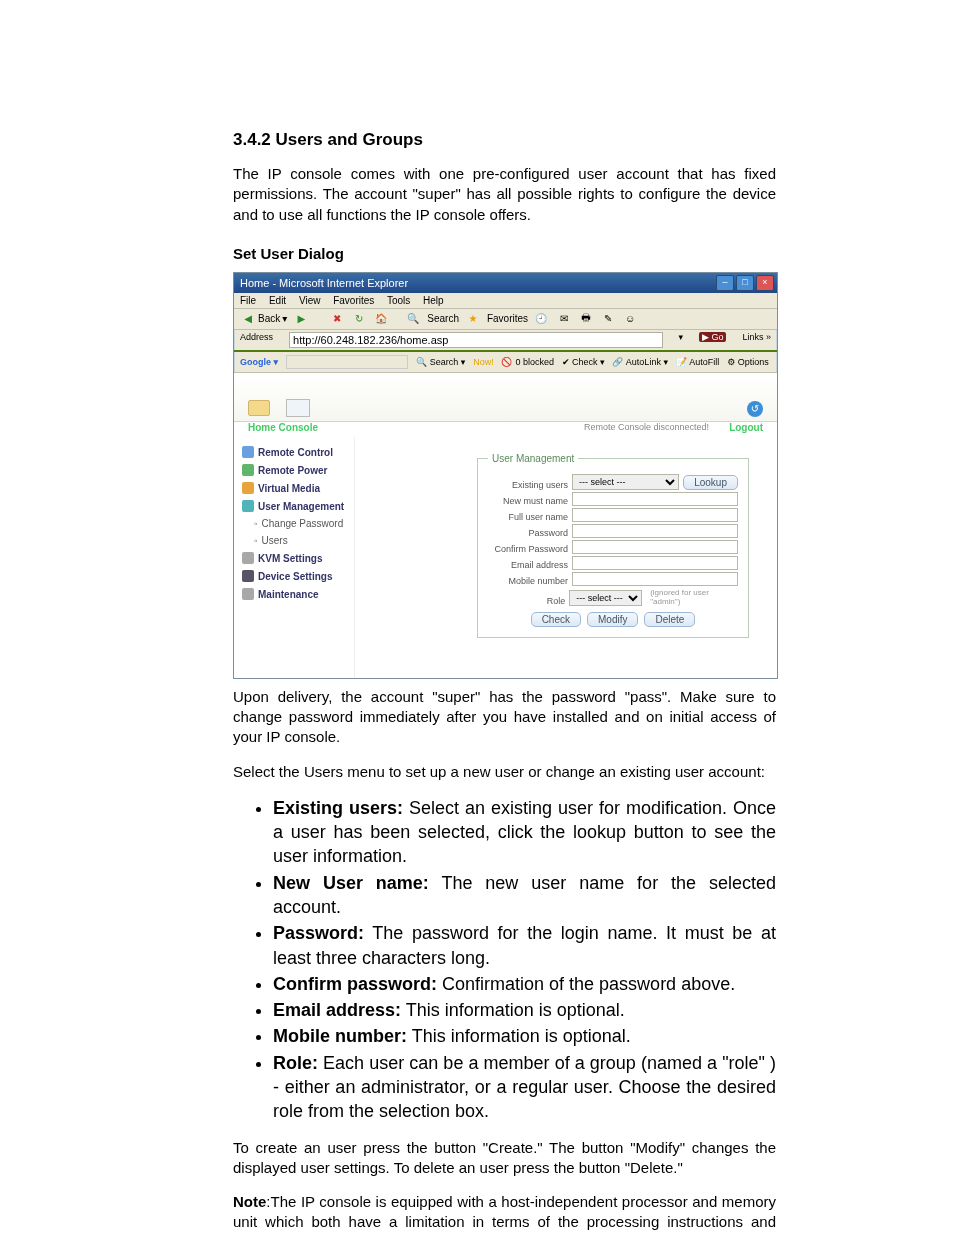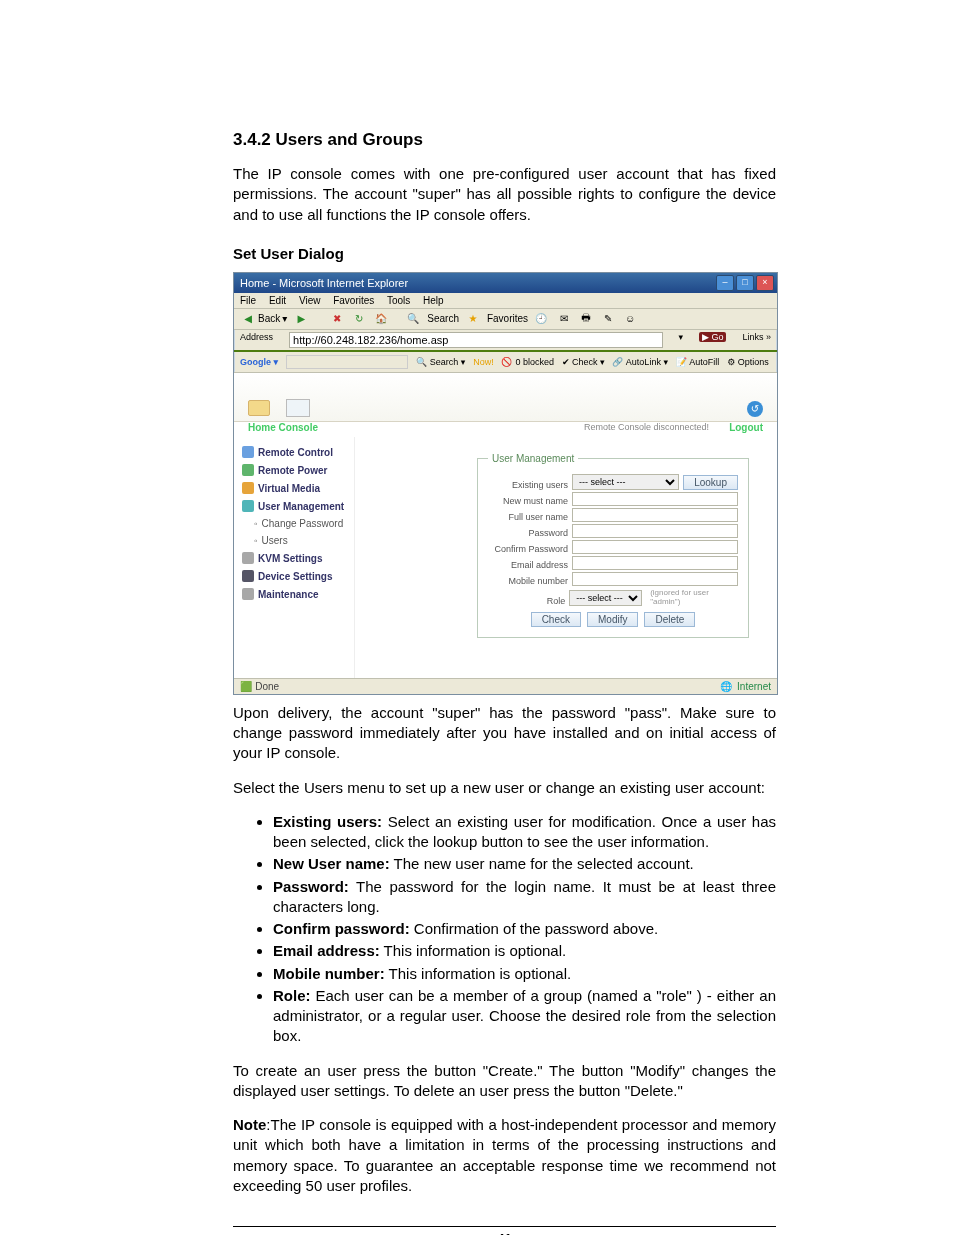--- a/index.html
+++ b/index.html
@@ -26,21 +26,21 @@
     font-weight: bold;
     margin: 20px 0 10px 0;
   }
   p.body-text {
     font-size: 15px;
     line-height: 1.35;
     text-align: justify;
     margin: 0 0 14px 0;
   }
   ul.field-list {
-    font-size: 15px;
+    font-size: 18px;
     line-height: 1.35;
     padding-left: 40px;
     margin: 4px 0 14px 0;
   }
   ul.field-list li {
     text-align: justify;
     margin-bottom: 2px;
   }
   .footer-rule {
     border-top: 1px solid #000;
@@ -218,21 +218,21 @@
   .frow { display:flex; align-items:flex-end; gap:4px; margin:2px 0; }
   .frow label { width:80px; text-align:right; color:#555; font-size:9px;}
   .frow input[type=text], .frow input[type=password], .frow select {
     flex:1; font-size:9px; padding:1px 2px; border:1px solid #b8b8a8;
   }
   .btnbar { display:flex; gap:6px; margin-top:6px; justify-content:center;}
   .soft-btn {
     font-size:10px; padding:1px 10px;
     border:1px solid #9bb8d6;
     background:linear-gradient(#f4f8fc,#dce8f4);
-    color:#456; border-radius:0;
+    color:#456; border-radius:5px;
   }
   .rolenote { font-size:8px; color:#999; margin-left:4px; }
 
   .statusbar {
     display:flex; justify-content:space-between; align-items:center;
     background:#ece9d8; border-top:1px solid #c0c0b0;
     padding:2px 6px; font-size:10px; color:#444;
   }
   .statusbar .zone {
     display:flex; align-items:center; gap:4px; color:#258a4a;
@@ -406,24 +406,20 @@
             <div class="btnbar">
               <span class="soft-btn">Check</span>
               <span class="soft-btn">Modify</span>
               <span class="soft-btn">Delete</span>
             </div>
           </fieldset>
         </div>
       </div>
     </div>
 
-    <div class="statusbar">
-      <span>🟩 <span>Done</span></span>
-      <span class="zone">🌐 <span>Internet</span></span>
-    </div>
   </div>
 
   <p class="body-text">Upon delivery, the account "super" has the password "pass". Make sure to change password immediately after you have installed and on initial access of your IP console.</p>
 
   <p class="body-text">Select the Users menu to set up a new user or change an existing user account:</p>
 
   <ul class="field-list">
     <li><b>Existing users:</b><span> Select an existing user for modification. Once a user has been selected, click the lookup button to see the user information.</span></li>
     <li><b>New User name:</b><span> The new user name for the selected account.</span></li>
     <li><b>Password:</b><span> The password for the login name. It must be at least three characters long.</span></li>

